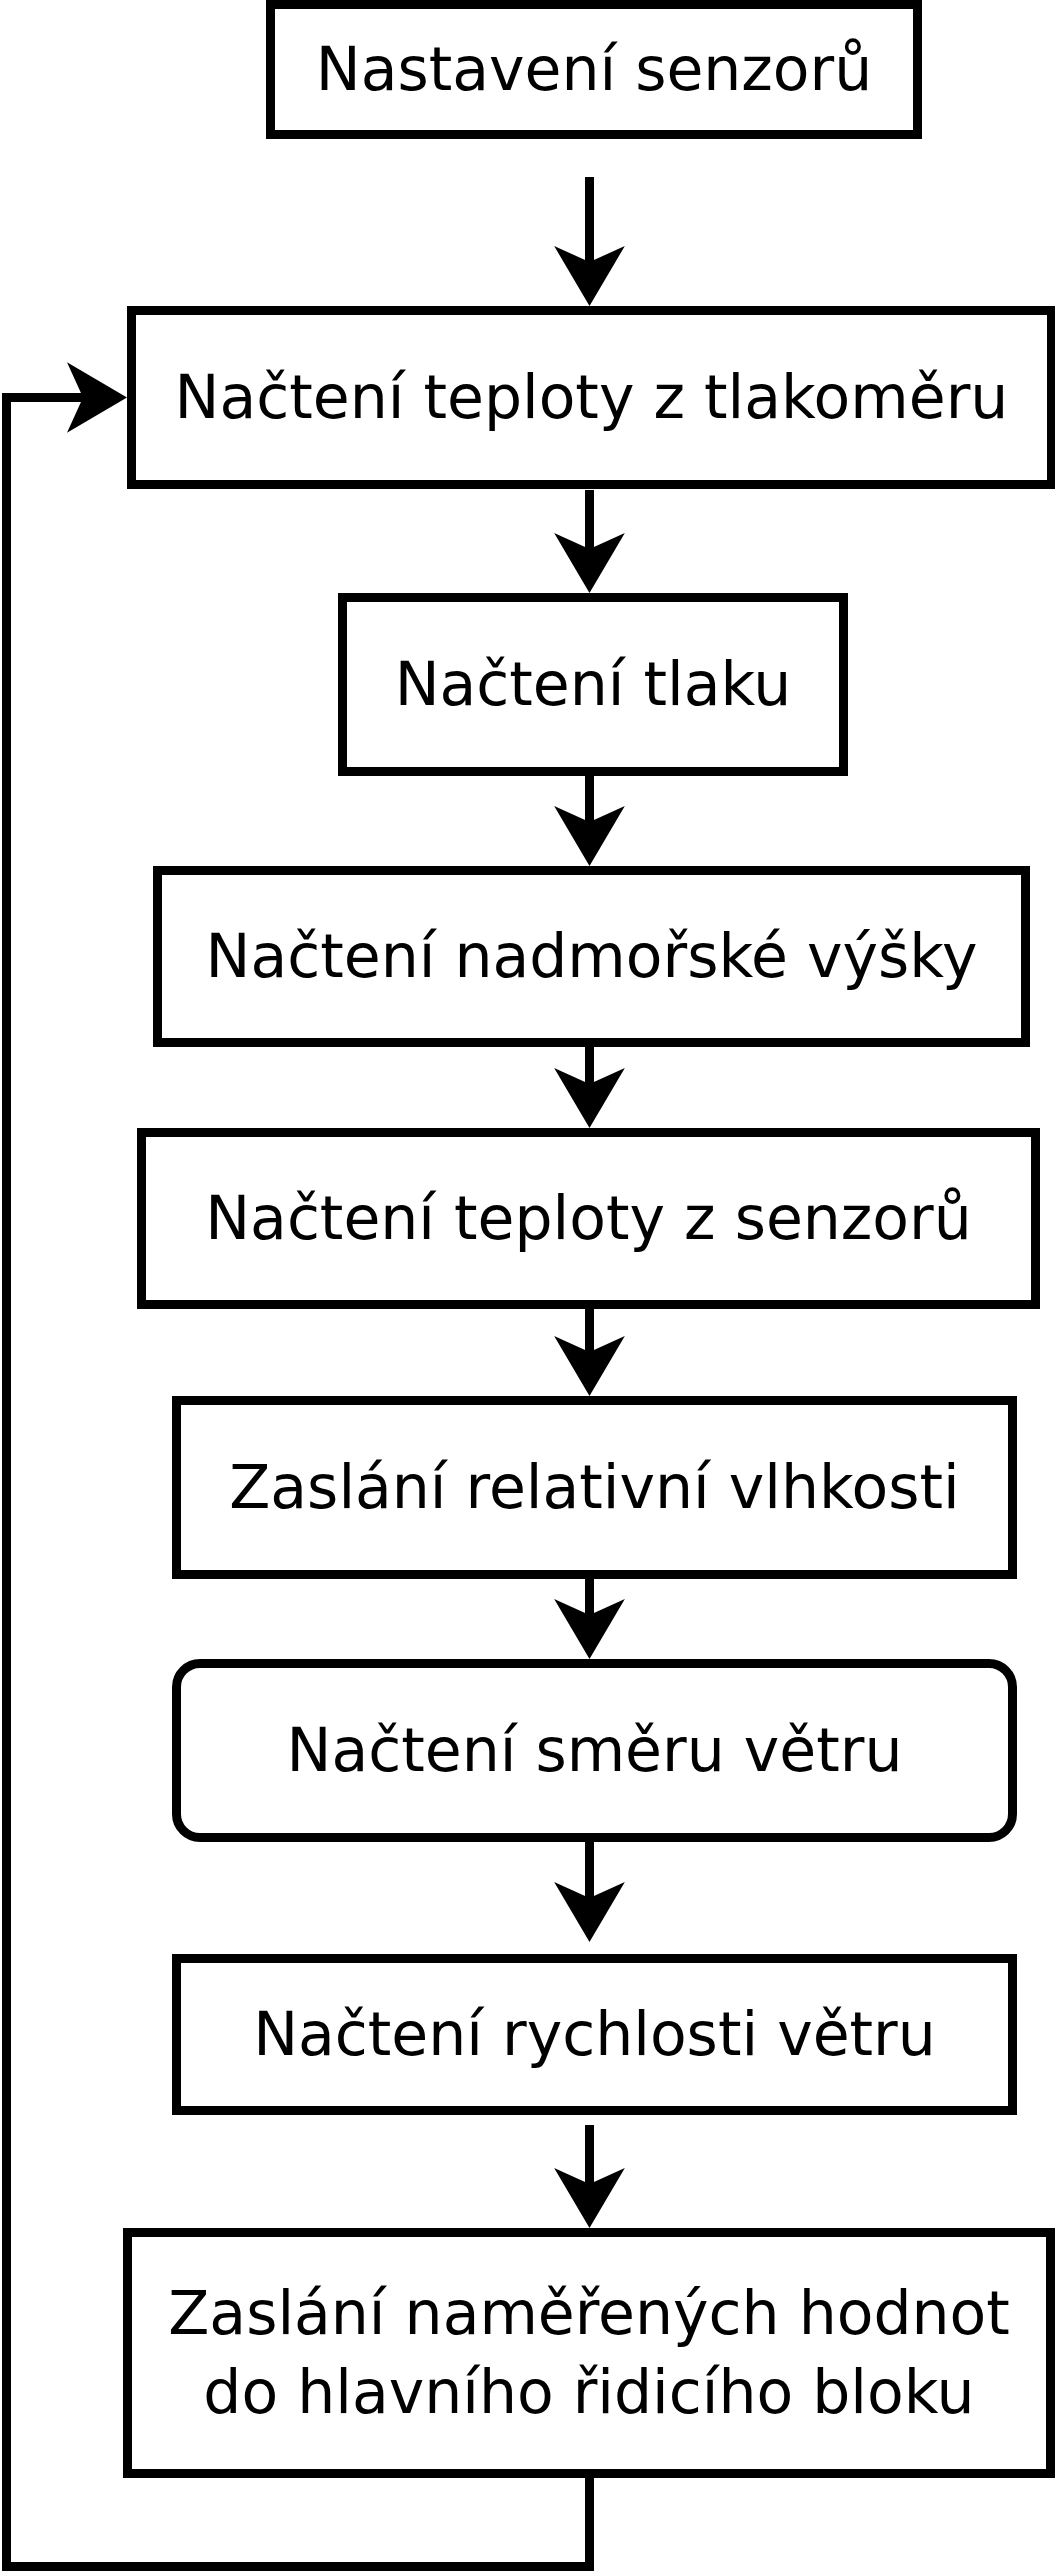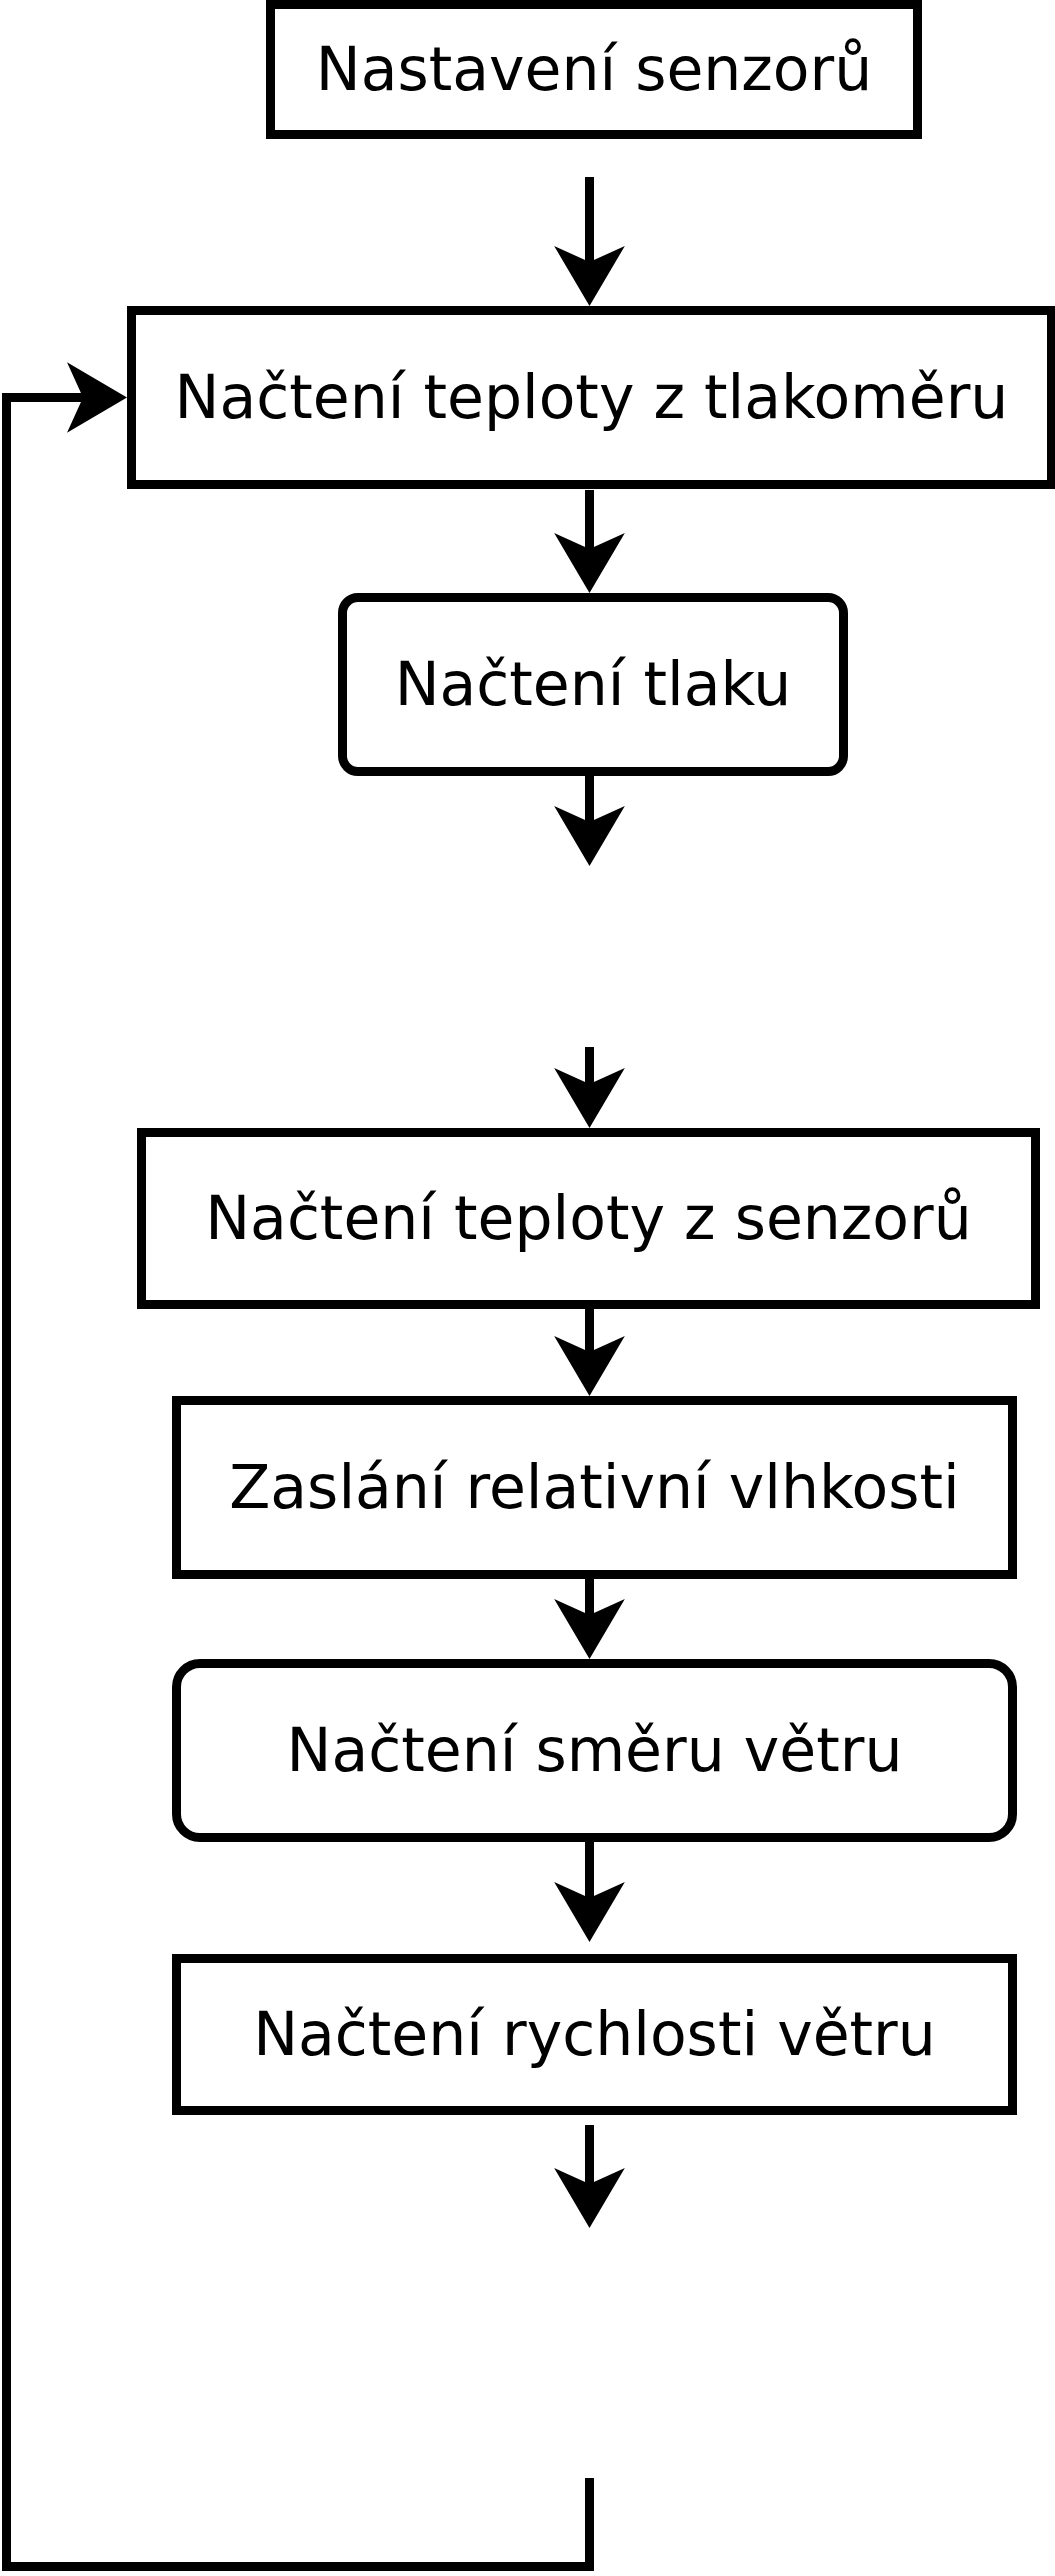--- a/index.html
+++ b/index.html
@@ -44,41 +44,48 @@
 <div id="canvas">
 
   <div class="node" style="left:266px; top:0px;    width:656px;  height:139px;">
     <span class="node-label">Nastavení senzorů</span>
   </div>
 
   <div class="node" style="left:127px; top:306px;  width:929px; height:183px;text-align:right;">
     <span class="node-label">Načtení teploty z tlakoměru</span>
   </div>
 
-  <div class="node" style="left:338px; top:593px;  width:510px;  height:183px;border-radius:20px;">
+  <div class="node" style="left:338px; top:593px;  width:510px;  height:183px;">
     <span class="node-label">Načtení tlaku</span>
   </div>
 
+  <div class="node" style="left:153px; top:866px; width:877px; height:181px;">
+    <span class="node-label">Načtení nadmořské výšky</span>
+  </div>
 
   <div class="node" style="left:137px; top:1128px; width:903px; height:181px;">
     <span class="node-label">Načtení teploty z senzorů</span>
   </div>
 
   <div class="node" style="left:172px; top:1396px; width:845px; height:183px;">
     <span class="node-label">Zaslání relativní vlhkosti</span>
   </div>
 
   <div class="node" style="left:172px; top:1659px; width:845px; height:183px;border-radius:28px;">
     <span class="node-label">Načtení směru větru</span>
   </div>
 
   <div class="node" style="left:172px; top:1942px; width:845px; height:161px;margin-top:12px;">
     <span class="node-label">Načtení rychlosti větru</span>
   </div>
 
+  <div class="node" style="left:123px; top:2228px; width:932px; height:250px;">
+    <span class="node-label">Zaslání naměřených hodnot</span>
+    <span class="node-label">do hlavního řidicího bloku</span>
+  </div>
 
   <div class="edge" style="left:585px; top:177px;  width:9.3px; height:87px;"></div>
   <div class="edge" style="left:585px; top:490px;  width:9.3px; height:61px;"></div>
   <div class="edge" style="left:585px; top:775px; width:9.3px; height:48px;"></div>
   <div class="edge" style="left:585px; top:1047px; width:9.3px; height:38px;"></div>
   <div class="edge" style="left:585px; top:1309px; width:9.3px; height:44px;"></div>
   <div class="edge" style="left:585px; top:1579px; width:9.3px; height:37px;"></div>
   <div class="edge" style="left:585px; top:1842px; width:9.3px; height:57px;"></div>
   <div class="edge" style="left:585px; top:2125px; width:9.3px; height:61px;"></div>
 

